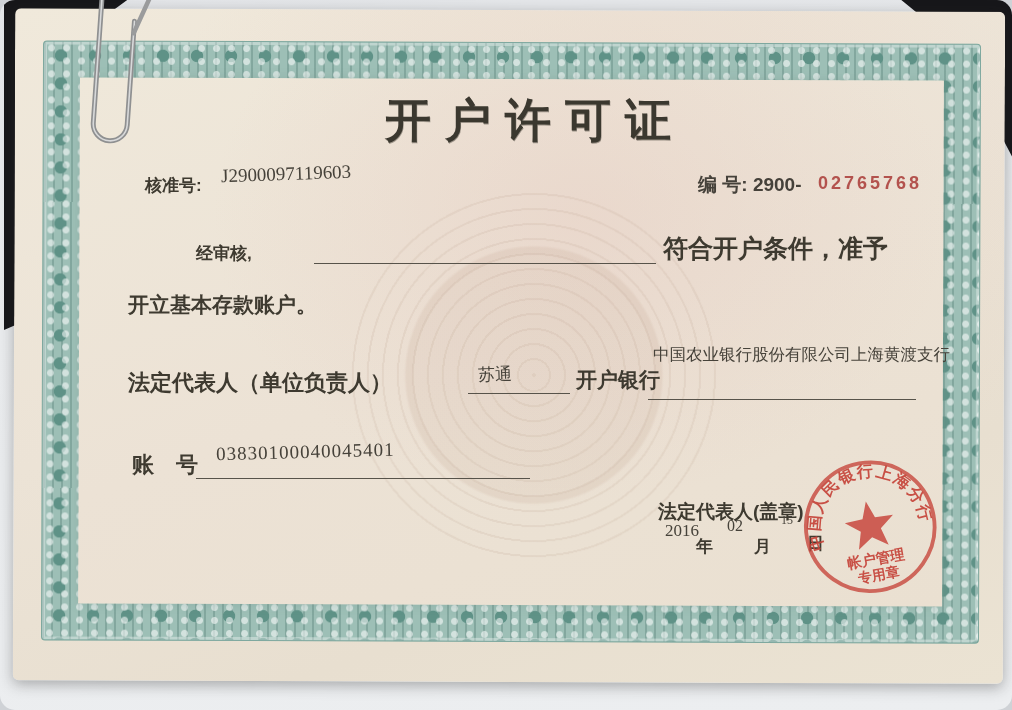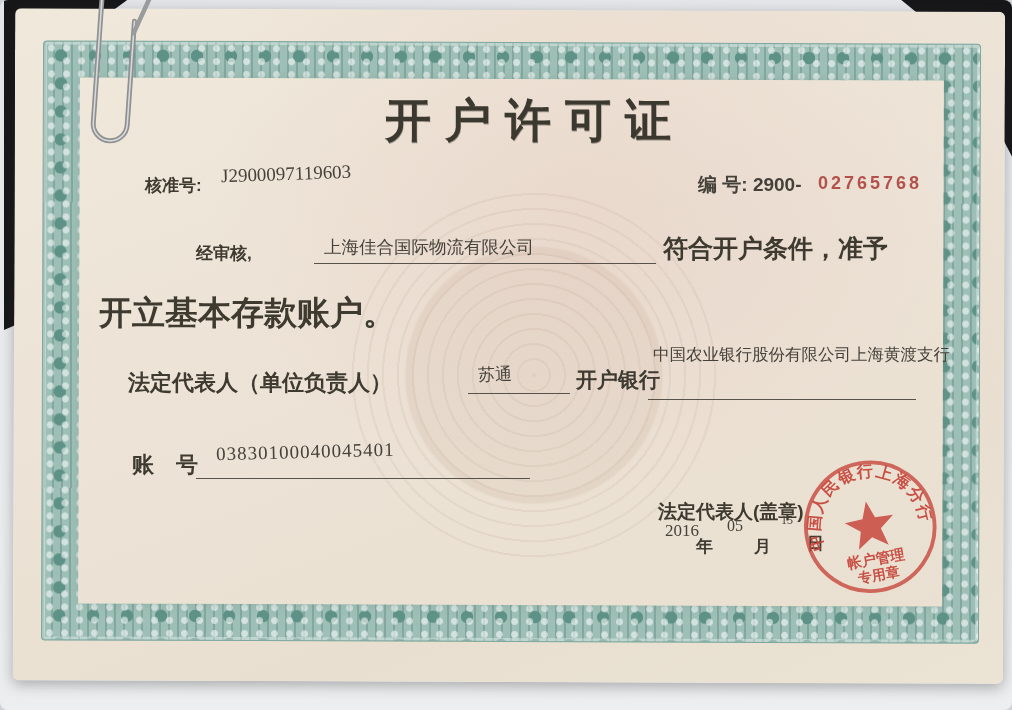--- a/index.html
+++ b/index.html
@@ -1,19 +1,19 @@
 <!DOCTYPE html>
 <html><head>
 <meta charset="utf-8">
 <style>
   html,body{margin:0;padding:0;background:#cfd2d6;}
   .photo{
     position:relative;width:1012px;height:710px;overflow:hidden;
     background:linear-gradient(175deg,#e3e5e8 0%,#e9ebed 40%,#eceef0 100%);
-    font-family:"Liberation Sans",sans-serif;border-radius:8px;
+    font-family:"Liberation Sans",sans-serif;border-radius:15px;
   }
   
   .wedge{position:absolute;background:#17171a;}
   .wedge.tl{left:4px;top:0;width:140px;height:330px;
     clip-path:polygon(0 0,88% 0,30% 18%,22% 96%,0 100%);}
   .wedge.tr{right:0;top:0;width:135px;height:170px;
     clip-path:polygon(18% 0,100% 0,100% 92%,55% 24%);}
   
   .paper{
     position:absolute;left:14px;top:10px;width:990px;height:672px;
@@ -101,43 +101,42 @@
 
     <div class="abs title">开户许可证</div>
 
     <div class="abs label" style="left:145px;top:174px;font-size:17px;">核准号:</div>
     <div class="abs hand" style="left:221px;top:163px;font-size:19px;transform:rotate(-2deg);">J2900097119603</div>
 
     <div class="abs" style="left:698px;top:172px;font-size:19px;font-weight:bold;color:#45413a;">编 号: 2900-</div>
     <div class="abs serial-red" style="left:818px;top:173px;font-size:18px;">02765768</div>
 
     <div class="abs label" style="left:196px;top:230px;font-size:17px;margin-top:12px;">经审核,</div>
-    <div class="abs hand" style="left:324px;top:235px;font-size:17.5px;">上海佳合国际物流有限公司</div>
     <div class="uline" style="left:314px;top:262px;width:342px;"></div>
     <div class="abs label" style="left:663px;top:232px;font-size:25px;">符合开户条件，准予</div>
 
-    <div class="abs label" style="left:99px;top:291px;font-size:33px;">开立基本存款账户。</div>
+    <div class="abs label" style="left:128px;top:291px;font-size:21px;">开立基本存款账户。</div>
 
     <div class="abs label" style="left:128px;top:368px;font-size:22px;">法定代表人（单位负责人）</div>
     <div class="abs hand" style="left:478px;top:363px;font-size:17px;transform:rotate(-2deg);">苏通</div>
     <div class="uline" style="left:468px;top:392px;width:102px;"></div>
 
     <div class="abs label" style="left:576px;top:366px;font-size:21px;">开户银行</div>
     <div class="abs hand bank-value" style="left:653px;top:344px;">中国农业银行股份有限公司上海黄渡支行</div>
     <div class="uline" style="left:648px;top:398px;width:268px;"></div>
 
     <div class="abs label" style="left:132px;top:450px;font-size:22px;">账　号</div>
     <div class="abs hand" style="left:216px;top:441px;font-size:19px;letter-spacing:1px;transform:rotate(-1.5deg);">03830100040045401</div>
     <div class="uline" style="left:196px;top:477px;width:334px;"></div>
 
     <div class="abs label" style="left:658px;top:499px;font-size:19px;">法定代表人(盖章)</div>
 
     <div class="abs hand" style="left:646px;top:521px;font-size:17px;margin-left:19px;">2016</div>
     <div class="abs label" style="left:696px;top:535px;font-size:17px;">年</div>
-    <div class="abs hand" style="left:727px;top:517px;font-size:16px;">05</div>
+    <div class="abs hand" style="left:727px;top:517px;font-size:16px;">02</div>
     <div class="abs label" style="left:754px;top:535px;font-size:17px;">月</div>
     <div class="abs hand" style="left:781px;top:513px;font-size:12px;">15</div>
     <div class="abs label" style="left:807px;top:532px;font-size:17px;">日</div>
 
     <svg class="seal" viewBox="0 0 140 140">
       <circle cx="70" cy="66" r="60" fill="none" stroke="#c6443a" stroke-width="3.6" opacity=".85"></circle>
       <path id="sealArc" d="M 25.8 82.1 A 47 47 0 1 1 114.2 82.1" fill="none"></path>
       <text font-size="15" fill="#c6443a" font-weight="bold" letter-spacing="1.5" font-family="Liberation Sans, sans-serif">
         <textPath href="#sealArc" startOffset="2%">中国人民银行上海分行</textPath>
       </text>

